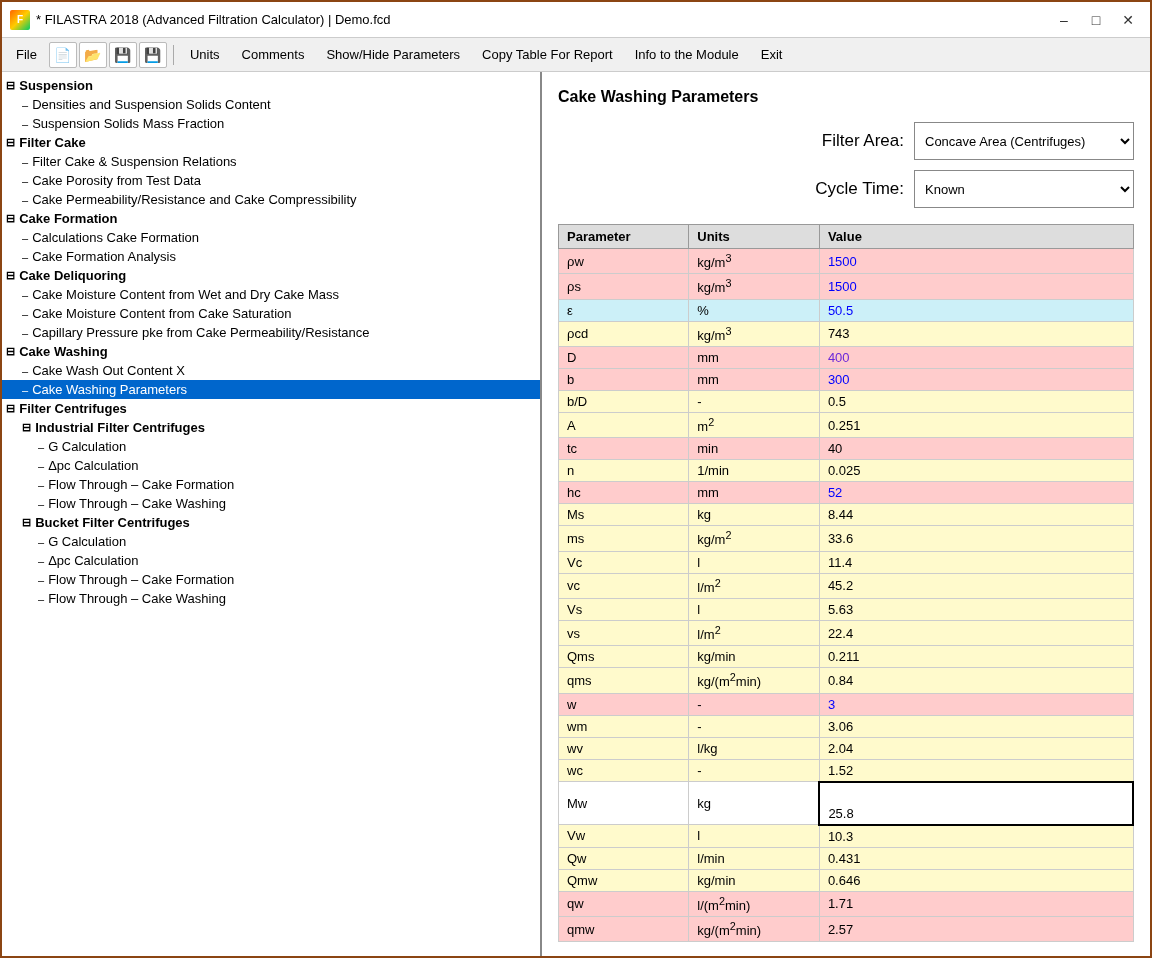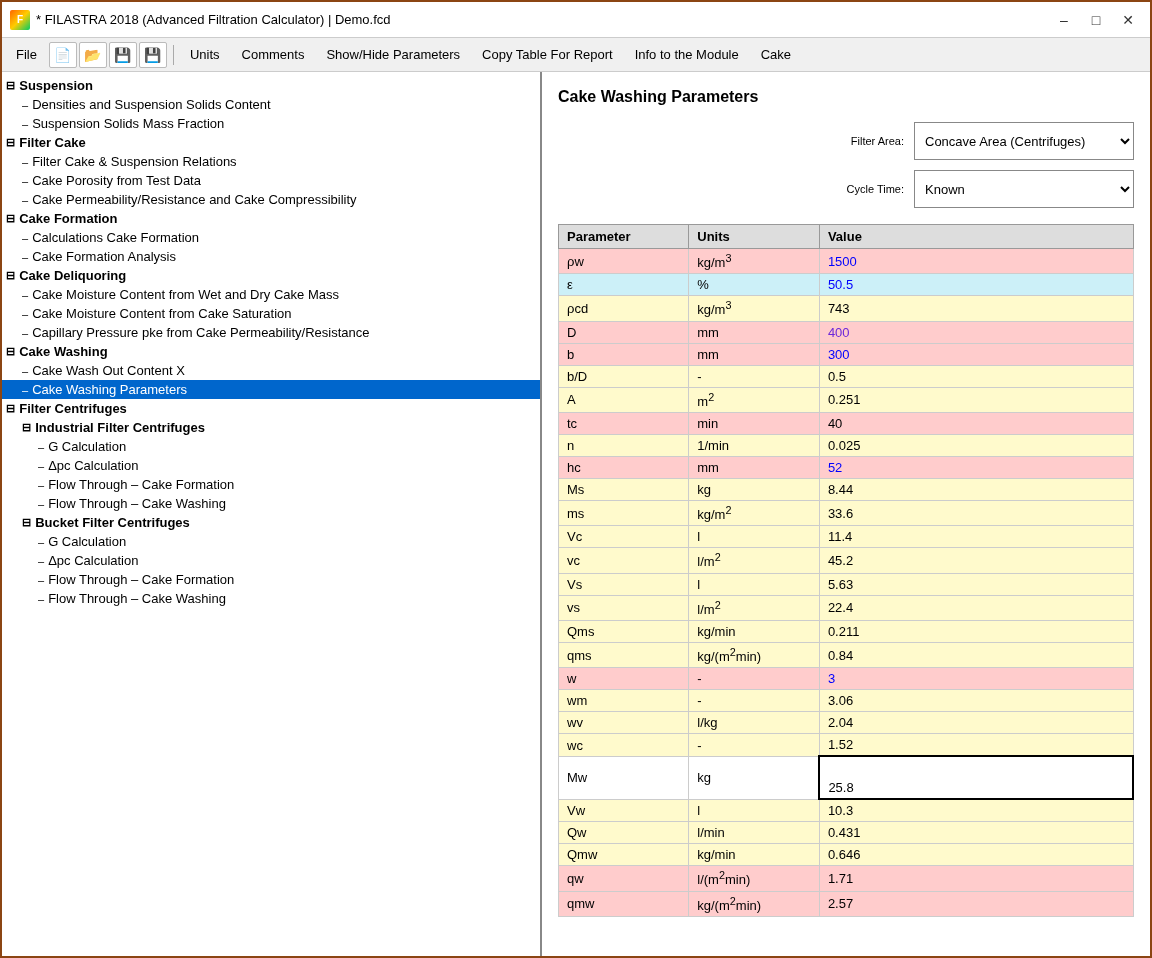--- a/index.html
+++ b/index.html
@@ -137,21 +137,21 @@
       flex-direction: column;
       gap: 10px;
       align-items: flex-end;
     }
     .control-row {
       display: flex;
       align-items: center;
       gap: 10px;
     }
     .control-label {
-      font-size: 11px;
+      font-size: 17px;
       color: #000;
       text-align: right;
       min-width: 100px;
     }
     .control-select {
       width: 220px;
       height: 38px;
       border: 1px solid #888;
       background: #fff;
       font-size: 13px;
@@ -207,21 +207,21 @@
     <div class="toolbar-icon">📄</div>
     <div class="toolbar-icon">📂</div>
     <div class="toolbar-icon">💾</div>
     <div class="toolbar-icon">💾</div>
     <div class="separator"></div>
     <button class="menu-item">Units</button>
     <button class="menu-item">Comments</button>
     <button class="menu-item">Show/Hide Parameters</button>
     <button class="menu-item">Copy Table For Report</button>
     <button class="menu-item">Info to the Module</button>
-    <button class="menu-item">Cake</button>
+    <button class="menu-item">Exit</button>
   </div>
 
   <div class="main-area">
 
     <div class="sidebar">
 
       <div class="tree-item tree-group">
         <span class="tree-icon">⊟</span> Suspension
       </div>
       <div class="tree-item tree-indent-1">
@@ -343,20 +343,25 @@
             <th>Units</th>
             <th>Value</th>
           </tr>
         </thead>
         <tbody id="table-body">
         <tr class="row-pink">
               <td>ρw</td>
               <td>kg/m<sup>3</sup></td>
               <td style="color: rgb(0, 0, 255);">1500</td>
             </tr>
+            <tr class="row-pink">
+              <td>ρs</td>
+              <td>kg/m<sup>3</sup></td>
+              <td style="color: rgb(0, 0, 255);">1500</td>
+            </tr>
             <tr class="row-blue">
               <td>ε</td>
               <td>%</td>
               <td style="color: rgb(0, 0, 255);">50.5</td>
             </tr>
             <tr class="row-yellow">
               <td>ρcd</td>
               <td>kg/m<sup>3</sup></td>
               <td>743</td>
             </tr>

